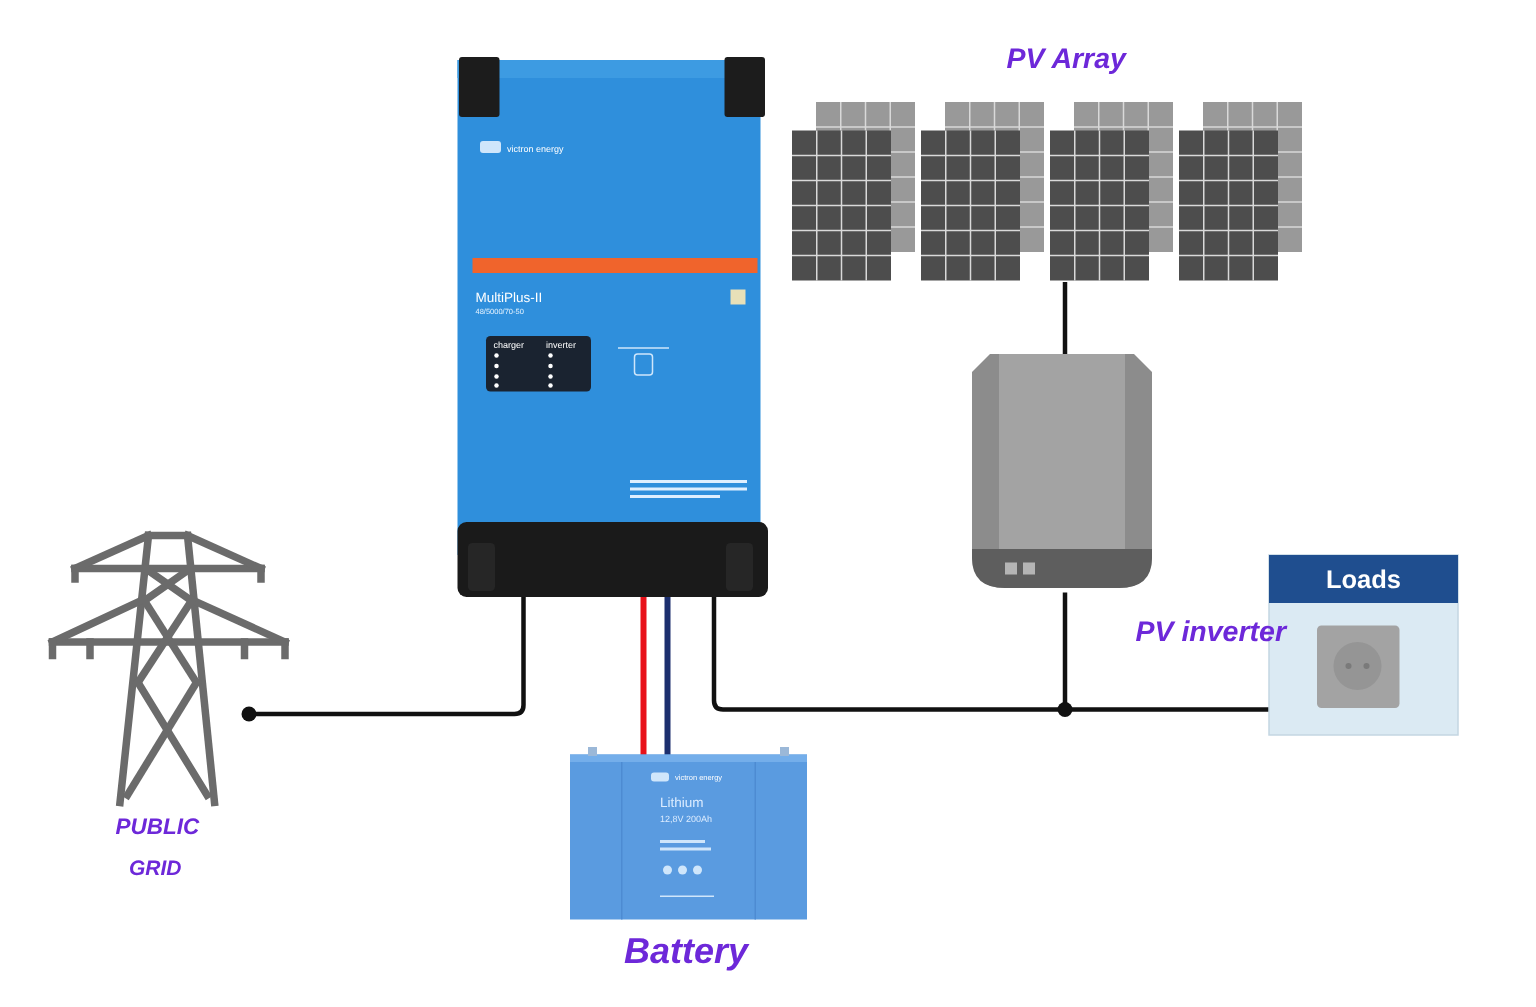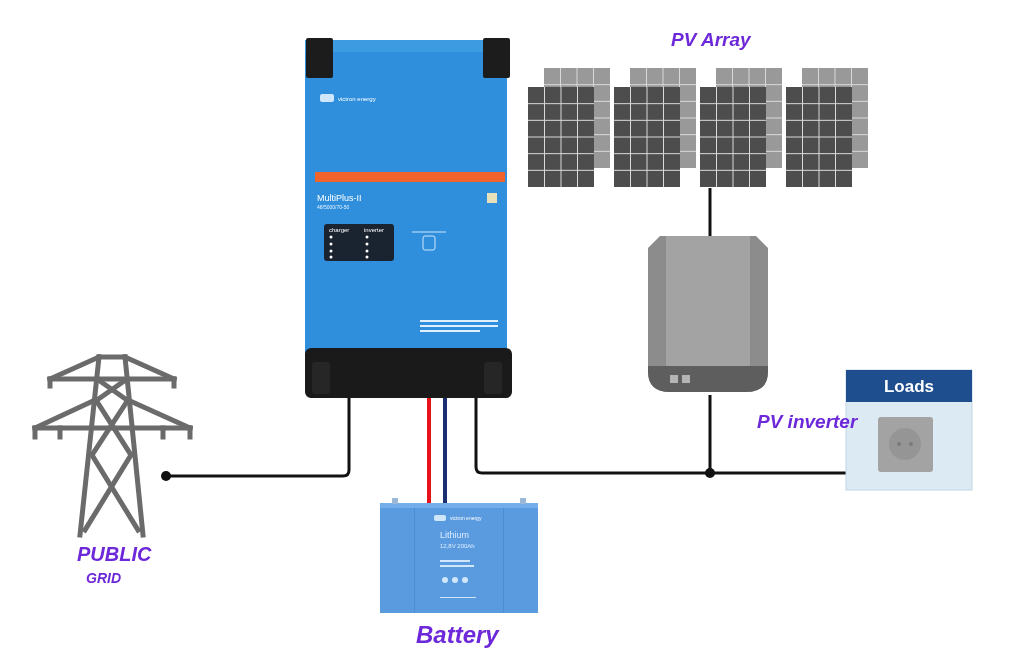--- a/index.html
+++ b/index.html
@@ -212,15 +212,15 @@
       <rect x="440" y="597" width="36" height="1"></rect>
     </g>
   </g>
   <text x="450" y="520" font-size="5" fill="#ffffff" class="txt-small">victron energy</text>
   <text x="440" y="538" font-size="9" fill="#dcecff" class="txt-small">Lithium</text>
   <text x="440" y="548" font-size="6" fill="#dcecff" class="txt-small">12,8V 200Ah</text>
 </svg>
 
 <div class="label" style="left:671px;top:29px;font-size:19px;">PV Array</div>
 <div class="label" style="left:722px;top:411px;font-size:19px;margin-left:35px;">PV inverter</div>
-<div class="label" style="left:77px;top:543px;font-size:20px;">PUBLIC</div>
+<div class="label" style="left:77px;top:543px;font-size:15px;">PUBLIC</div>
 <div class="label" style="left:86px;top:570px;font-size:14px;">GRID</div>
 <div class="label" style="left:416px;top:621px;font-size:24px;">Battery</div>
 
 </body></html>

